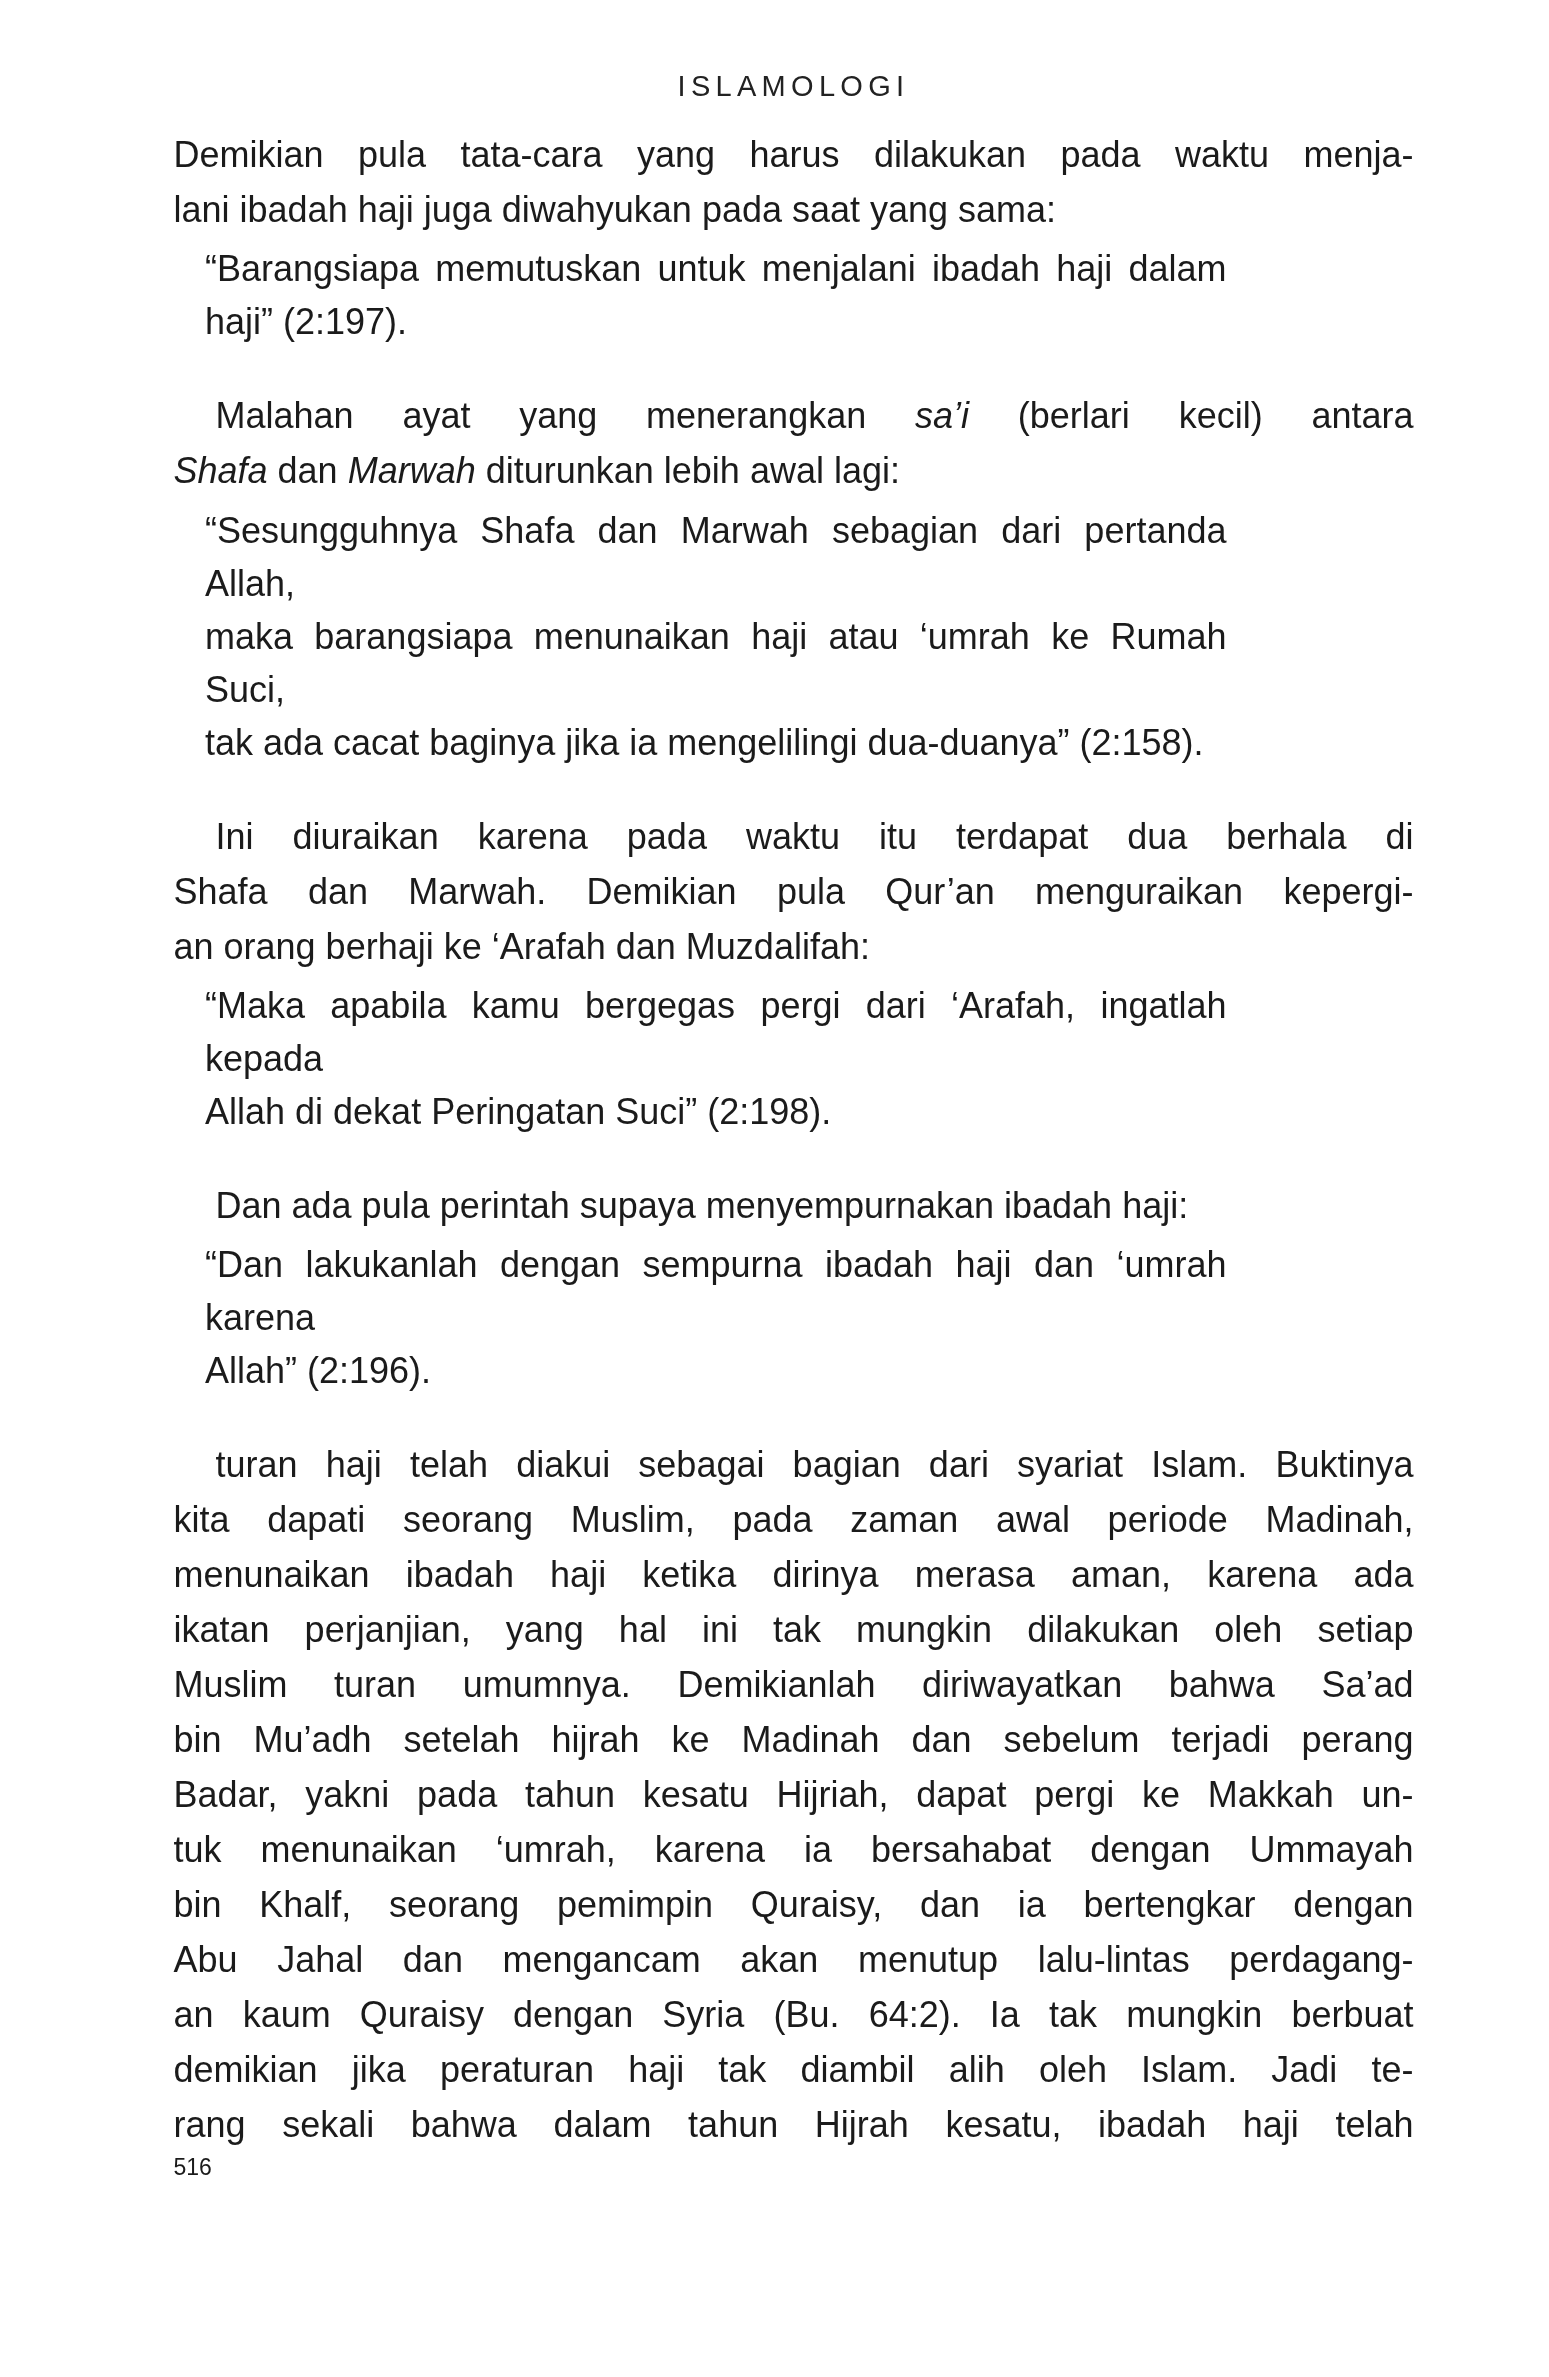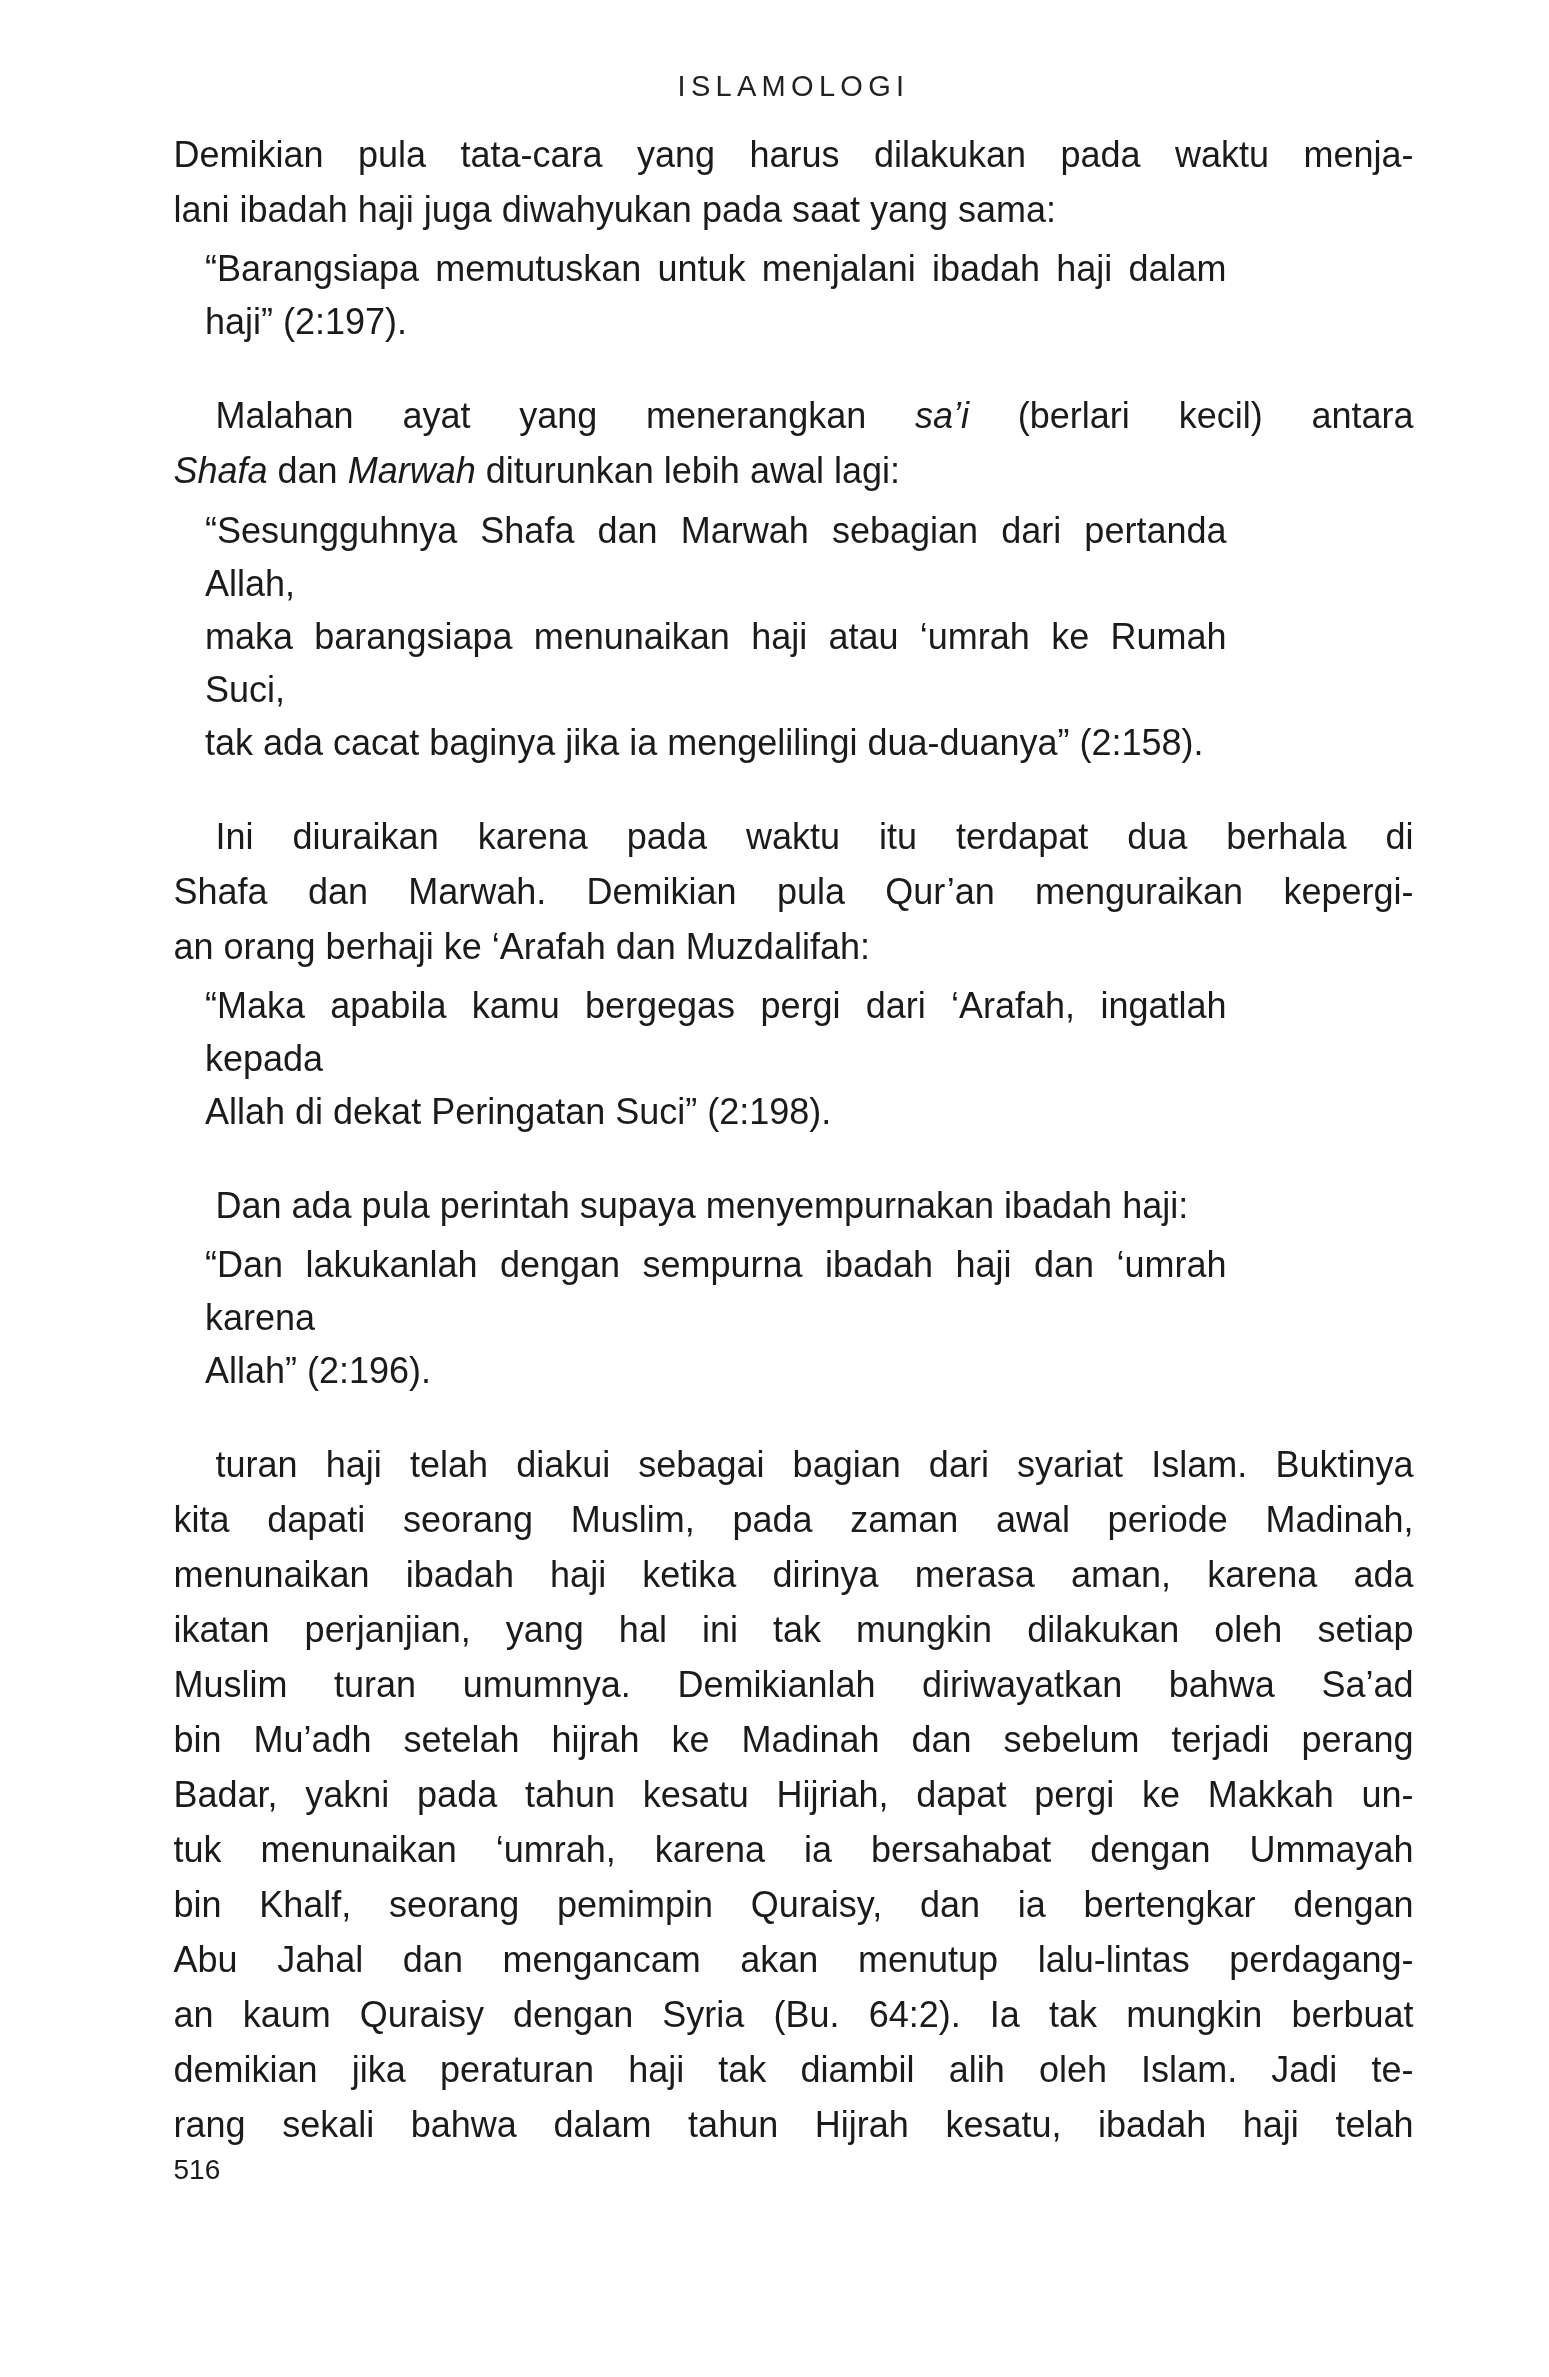--- a/index.html
+++ b/index.html
@@ -50,21 +50,21 @@
     white-space: normal;
   }
   .line.last {
     text-align-last: left;
   }
   .it { font-style: italic; }
   .folio {
     position: absolute;
     left: 94px;
     top: 2146px;
-    font-size: 28px;
+    font-size: 23px;
     color: #1b1b1b;
   }
 </style>
 </head>
 <body>
 
 <div class="page">
   <div class="running-head">ISLAMOLOGI</div>
 
   <div class="content" id="content">

